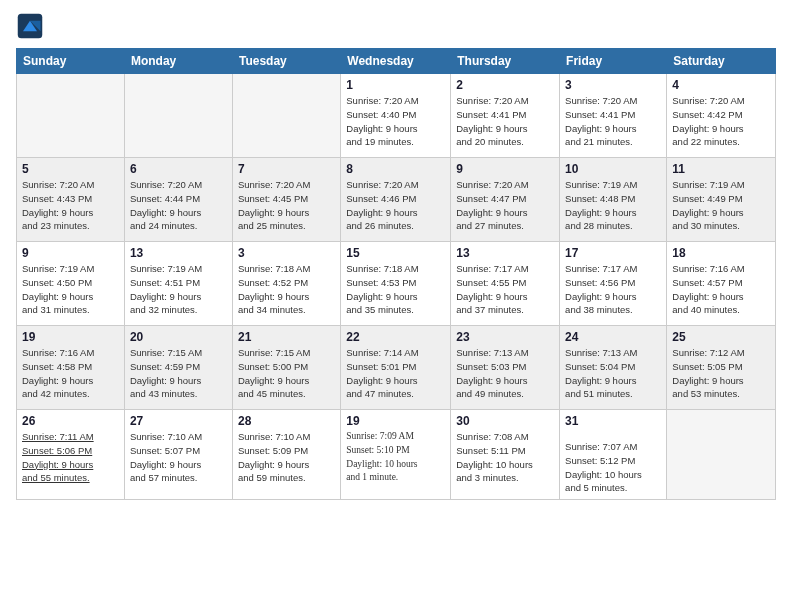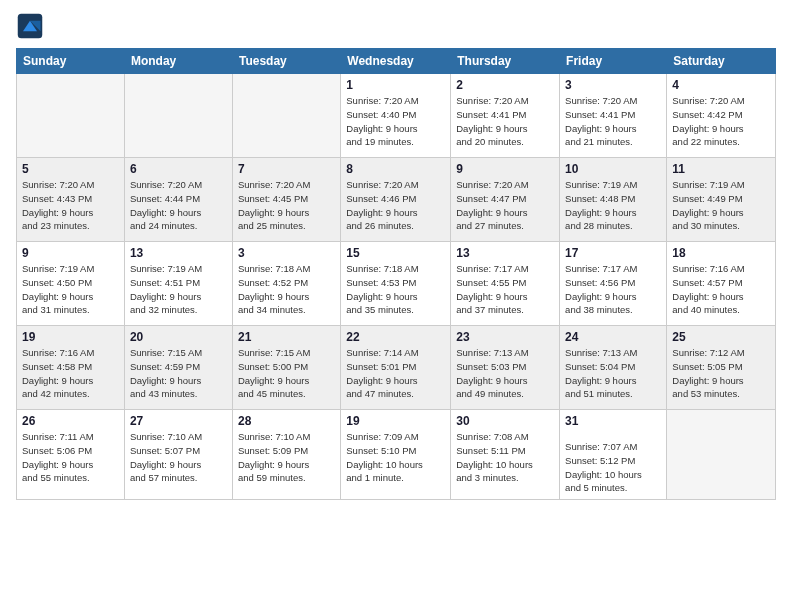--- a/index.html
+++ b/index.html
@@ -302,42 +302,42 @@
             <div class="day-number">25</div>
             <div class="day-info" style="white-space: pre-line;">Sunrise: 7:12 AM
 Sunset: 5:05 PM
 Daylight: 9 hours
 and 53 minutes.</div>
           </td>
         </tr>
         <tr>
           <td>
             <div class="day-number">26</div>
-            <div class="day-info" style="white-space: pre-line;">Sunrise: 7:11 AM
+            <div class="day-info" style="white-space: pre-line; text-decoration: underline;">Sunrise: 7:11 AM
 Sunset: 5:06 PM
 Daylight: 9 hours
 and 55 minutes.</div>
           </td>
           <td>
             <div class="day-number">27</div>
             <div class="day-info" style="white-space: pre-line;">Sunrise: 7:10 AM
 Sunset: 5:07 PM
 Daylight: 9 hours
 and 57 minutes.</div>
           </td>
           <td>
             <div class="day-number">28</div>
             <div class="day-info" style="white-space: pre-line;">Sunrise: 7:10 AM
 Sunset: 5:09 PM
 Daylight: 9 hours
 and 59 minutes.</div>
           </td>
           <td>
             <div class="day-number">19</div>
-            <div class="day-info" style="white-space: pre-line;">Sunrise: 7:09 AM
+            <div class="day-info" style="white-space: pre-line; font-family: Liberation Serif, serif;">Sunrise: 7:09 AM
 Sunset: 5:10 PM
 Daylight: 10 hours
 and 1 minute.</div>
           </td>
           <td>
             <div class="day-number">30</div>
             <div class="day-info" style="white-space: pre-line;">Sunrise: 7:08 AM
 Sunset: 5:11 PM
 Daylight: 10 hours
 and 3 minutes.</div>

